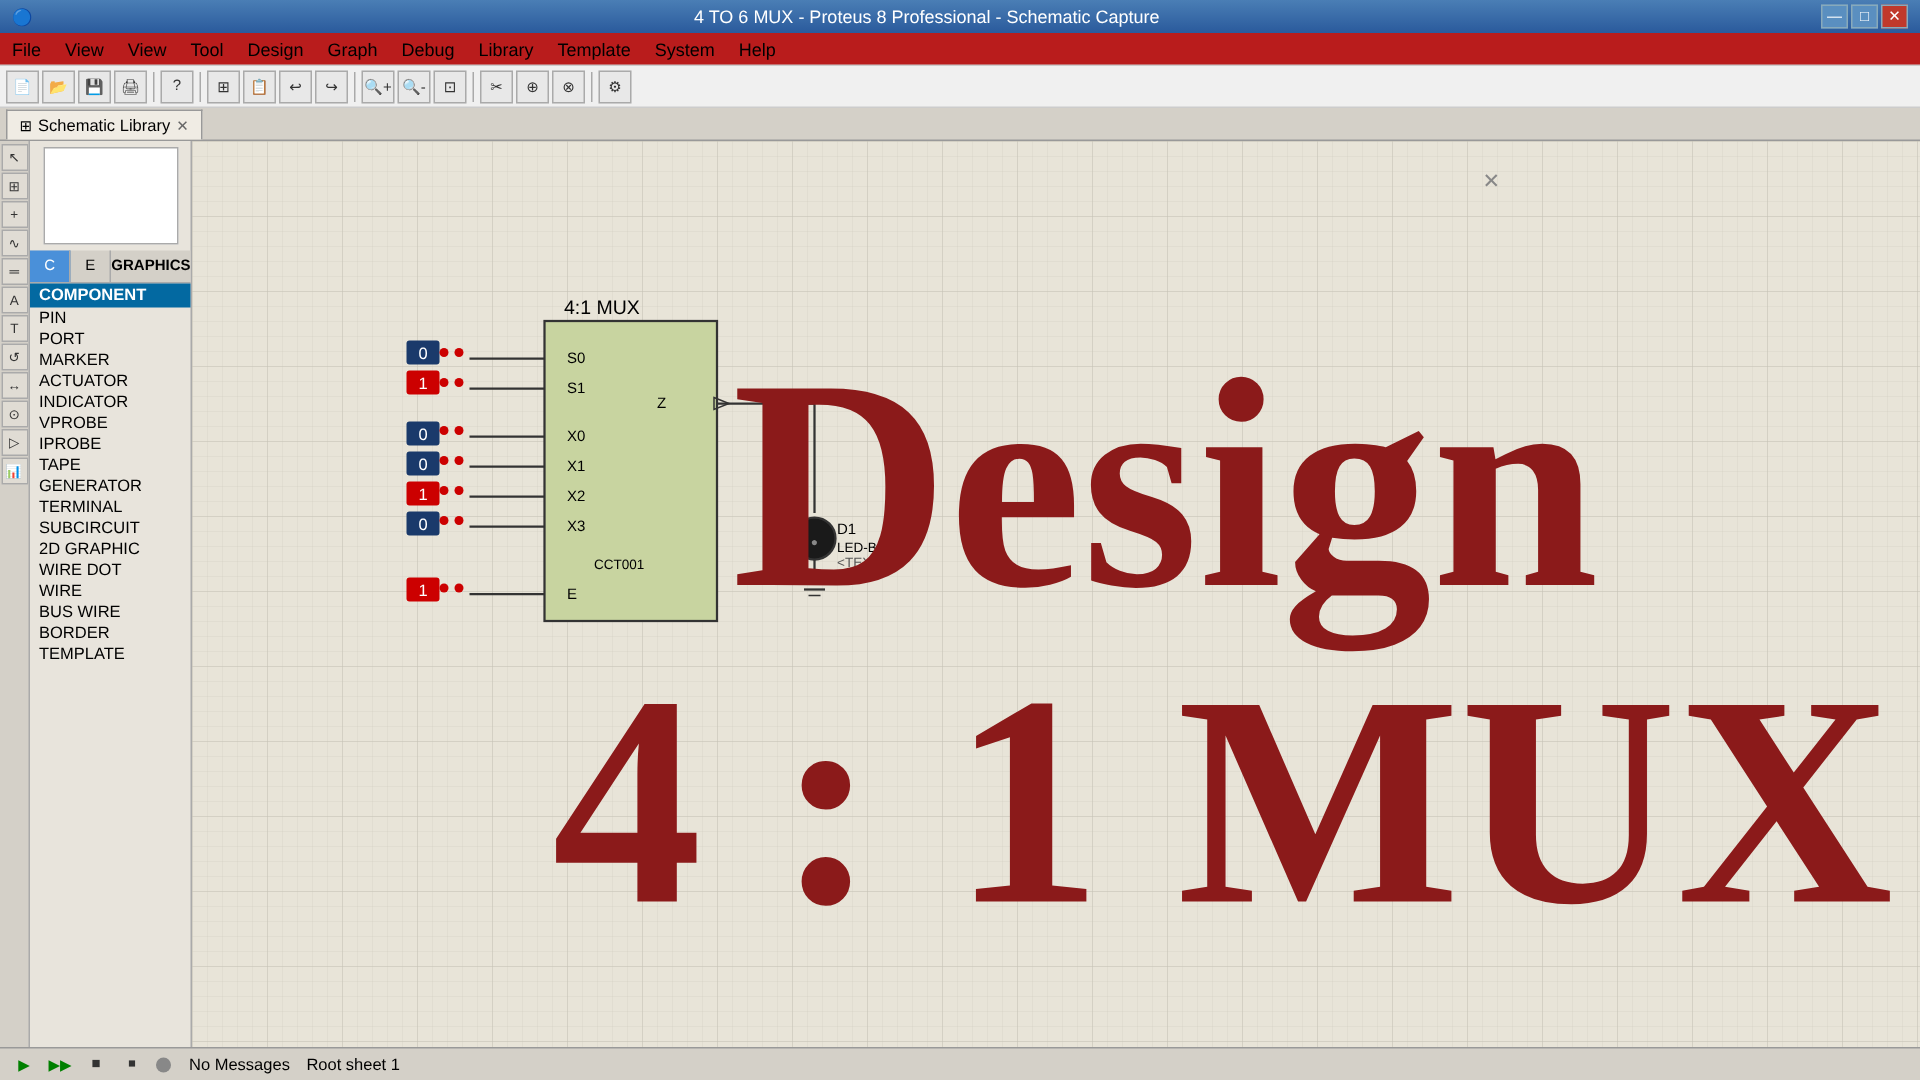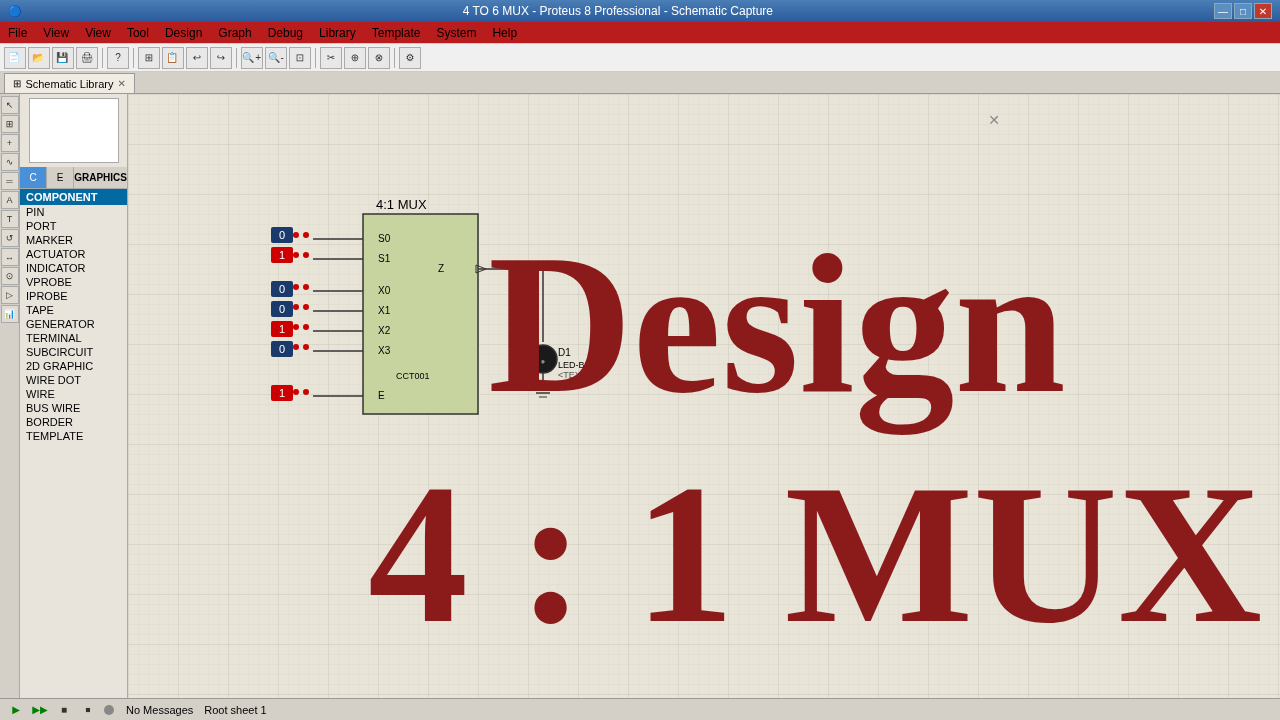--- a/index.html
+++ b/index.html
@@ -135,21 +135,21 @@
       top: 130px; left: 360px;
       font-family: 'Times New Roman', serif;
       font-size: 200px;
       color: #8b1a1a;
       font-weight: bold;
       line-height: 1;
       user-select: none;
     }
     .big-text-mux {
       position: absolute;
-      top: 360px; left: 240px;
+      top: 341px; left: 240px;
       font-family: 'Times New Roman', serif;
       font-size: 200px;
       color: #8b1a1a;
       font-weight: bold;
       line-height: 1;
       user-select: none;
     }
 
     
     #statusbar {

